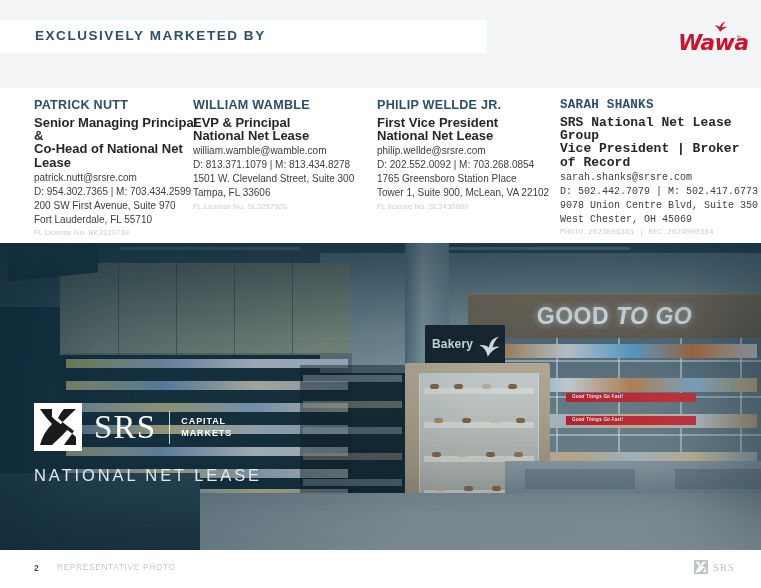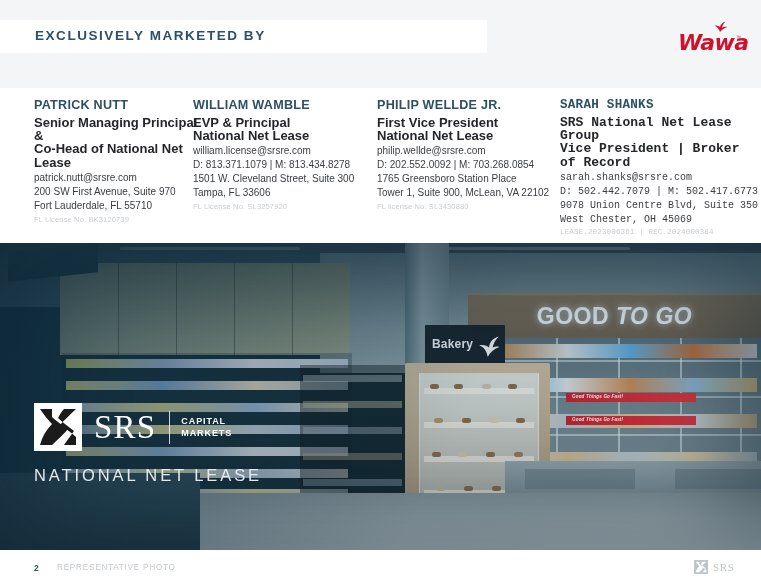--- a/index.html
+++ b/index.html
@@ -160,32 +160,33 @@
 
   <div class="contacts">
 
     <div class="col c1">
       <div class="name">PATRICK NUTT</div>
       <div class="tblock">
         <div class="title">Senior Managing Principal &amp;</div>
         <div class="title">Co-Head of National Net Lease</div>
       </div>
       <div class="line">patrick.nutt@srsre.com</div>
+      <div class="line">D: 954.302.7365 | M: 703.434.2599</div>
       <div class="line">200 SW First Avenue, Suite 970</div>
       <div class="line">Fort Lauderdale, FL 55710</div>
       <div class="lic">FL License No. BK3120739</div>
     </div>
 
     <div class="col c2">
       <div class="name">WILLIAM WAMBLE</div>
       <div class="tblock">
         <div class="title">EVP &amp; Principal</div>
         <div class="title">National Net Lease</div>
       </div>
-      <div class="line">william.license@srsre.com</div>
+      <div class="line">william.wamble@wamble.com</div>
       <div class="line">D: 813.371.1079 | M: 813.434.8278</div>
       <div class="line">1501 W. Cleveland Street, Suite 300</div>
       <div class="line">Tampa, FL 33606</div>
       <div class="lic">FL License No. SL3257920</div>
     </div>
 
     <div class="col c3">
       <div class="name">PHILIP WELLDE JR.</div>
       <div class="tblock">
         <div class="title">First Vice President</div>
@@ -201,21 +202,21 @@
     <div class="col c4">
       <div class="name">SARAH SHANKS</div>
       <div class="tblock">
         <div class="title">SRS National Net Lease Group</div>
         <div class="title">Vice President | Broker of Record</div>
       </div>
       <div class="line">sarah.shanks@srsre.com</div>
       <div class="line">D: 502.442.7079 | M: 502.417.6773</div>
       <div class="line">9078 Union Centre Blvd, Suite 350</div>
       <div class="line">West Chester, OH 45069</div>
-      <div class="lic">LEASE.2023006361 | REC.2024000384</div>
+      <div class="lic">PHOTO.2023006361 | REC.2024000384</div>
     </div>
   </div>
 
   <div class="photo">
     <div class="ph-layer">
 
       <div class="ceil">
         <div class="ceil-strip" style="left:120px;width:180px;"></div>
         <div class="ceil-strip" style="left:420px;width:210px;"></div>
       </div>

